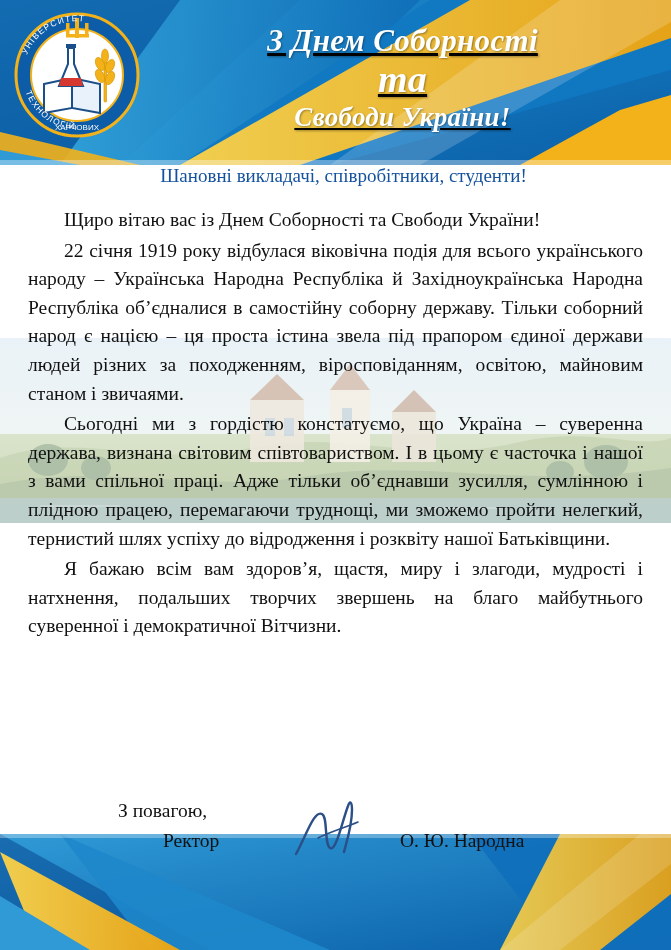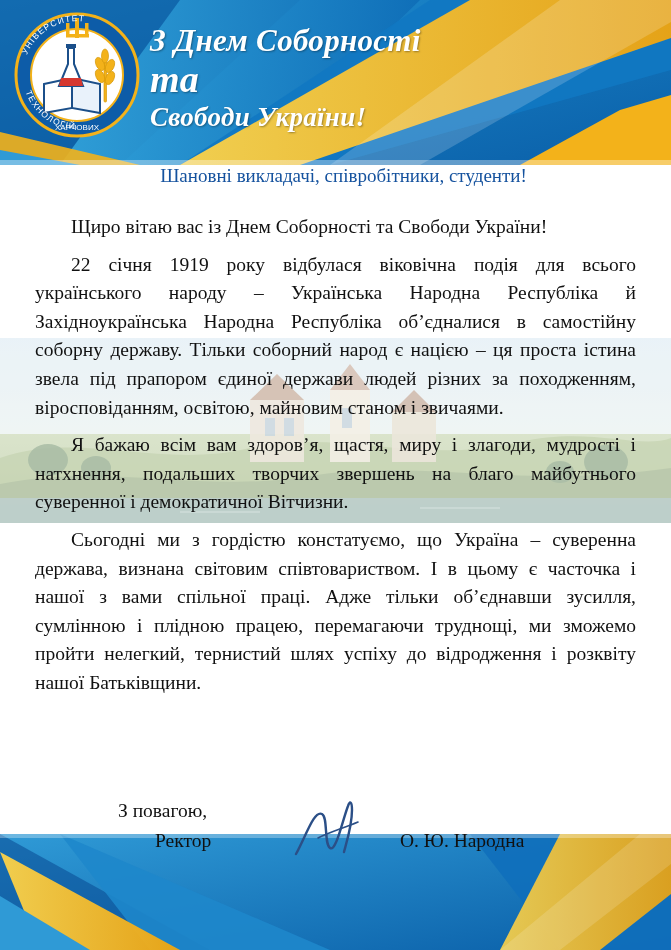--- a/index.html
+++ b/index.html
@@ -42,21 +42,23 @@
     height: 126px;
     z-index: 5;
   }
 
   
   .title-block {
     position: absolute;
     top: 22px;
     left: 150px;
     width: 505px;
+    text-align: center;
     z-index: 6;
+    text-decoration: underline;
   }
   .title-line {
     font-family: "Liberation Serif", serif;
     font-weight: bold;
     font-style: italic;
     color: #ffffff;
     font-size: 31px;
     line-height: 38px;
     letter-spacing: 0.3px;
     text-shadow: 1px 1px 2px rgba(0,0,0,0.35);
@@ -97,21 +99,21 @@
     left: 26px;
     width: 619px;
     z-index: 4;
     color: #111111;
     font-size: 19.5px;
     line-height: 28.6px;
     text-align: justify;
     font-family: "Liberation Serif", serif;
   }
   .body-text p {
-    margin: 9px;
+    margin: 2px;
     text-indent: 36px;
     text-align: justify;
   }
   .body-text p:last-child { text-align: justify; }
 
   
   .sign {
     position: absolute;
     top: 800px;
     left: 0;
@@ -123,21 +125,21 @@
     font-family: "Liberation Serif", serif;
   }
   .sign-regards {
     position: absolute;
     top: 0;
     left: 118px;
   }
   .sign-role {
     position: absolute;
     top: 30px;
-    left: 155px;
+    left: 163px;
     text-align: center;
   }
   .sign-name {
     position: absolute;
     top: 30px;
     left: 400px;
   }
   .sign-scribble {
     position: absolute;
     top: -8px;
@@ -287,22 +289,22 @@
         <line x1="420" y1="170" x2="500" y2="170"></line>
       </g>
 
       <rect x="0" y="0" width="671" height="185" fill="#ffffff" opacity="0.30"></rect>
     </svg>
   </div>
 
   <div class="body-text">
     <p>Щиро вітаю вас із Днем Соборності та Свободи України!</p>
     <p>22 січня 1919 року відбулася віковічна подія для всього українського народу – Українська Народна Республіка й Західноукраїнська Народна Республіка об’єдналися в самостійну соборну державу. Тільки соборний народ є нацією – ця проста істина звела під прапором єдиної держави людей різних за походженням, віросповіданням, освітою, майновим станом і звичаями.</p>
+    <p>Сьогодні ми з гордістю констатуємо, що Україна – суверенна держава, визнана світовим співтовариством. І в цьому є часточка і нашої з вами спільної праці. Адже тільки об’єднавши зусилля, сумлінною і плідною працею, перемагаючи труднощі, ми зможемо пройти нелегкий, тернистий шлях успіху до відродження і розквіту нашої Батьківщини.</p>
     <p>Я бажаю всім вам здоров’я, щастя, миру і злагоди, мудрості і натхнення, подальших творчих звершень на благо майбутнього суверенної і демократичної Вітчизни.</p>
-    <p>Сьогодні ми з гордістю констатуємо, що Україна – суверенна держава, визнана світовим співтовариством. І в цьому є часточка і нашої з вами спільної праці. Адже тільки об’єднавши зусилля, сумлінною і плідною працею, перемагаючи труднощі, ми зможемо пройти нелегкий, тернистий шлях успіху до відродження і розквіту нашої Батьківщини.</p>
   </div>
 
   <div class="sign">
     <div class="sign-regards">З повагою,</div>
     <div class="sign-role">Ректор</div>
     <div class="sign-name">О. Ю. Народна</div>
     <svg class="sign-scribble" width="110" height="70" viewBox="0 0 110 70">
       <path d="M8,62 C18,44 26,18 34,22 C40,25 36,52 42,56 C48,60 54,30 60,14 C62,8 64,10 64,18 C64,34 58,52 56,60" fill="none" stroke="#2b4f87" stroke-width="2.4" stroke-linecap="round"></path>
       <path d="M30,46 C42,40 56,36 70,30" fill="none" stroke="#2b4f87" stroke-width="1.6" stroke-linecap="round"></path>
     </svg>

